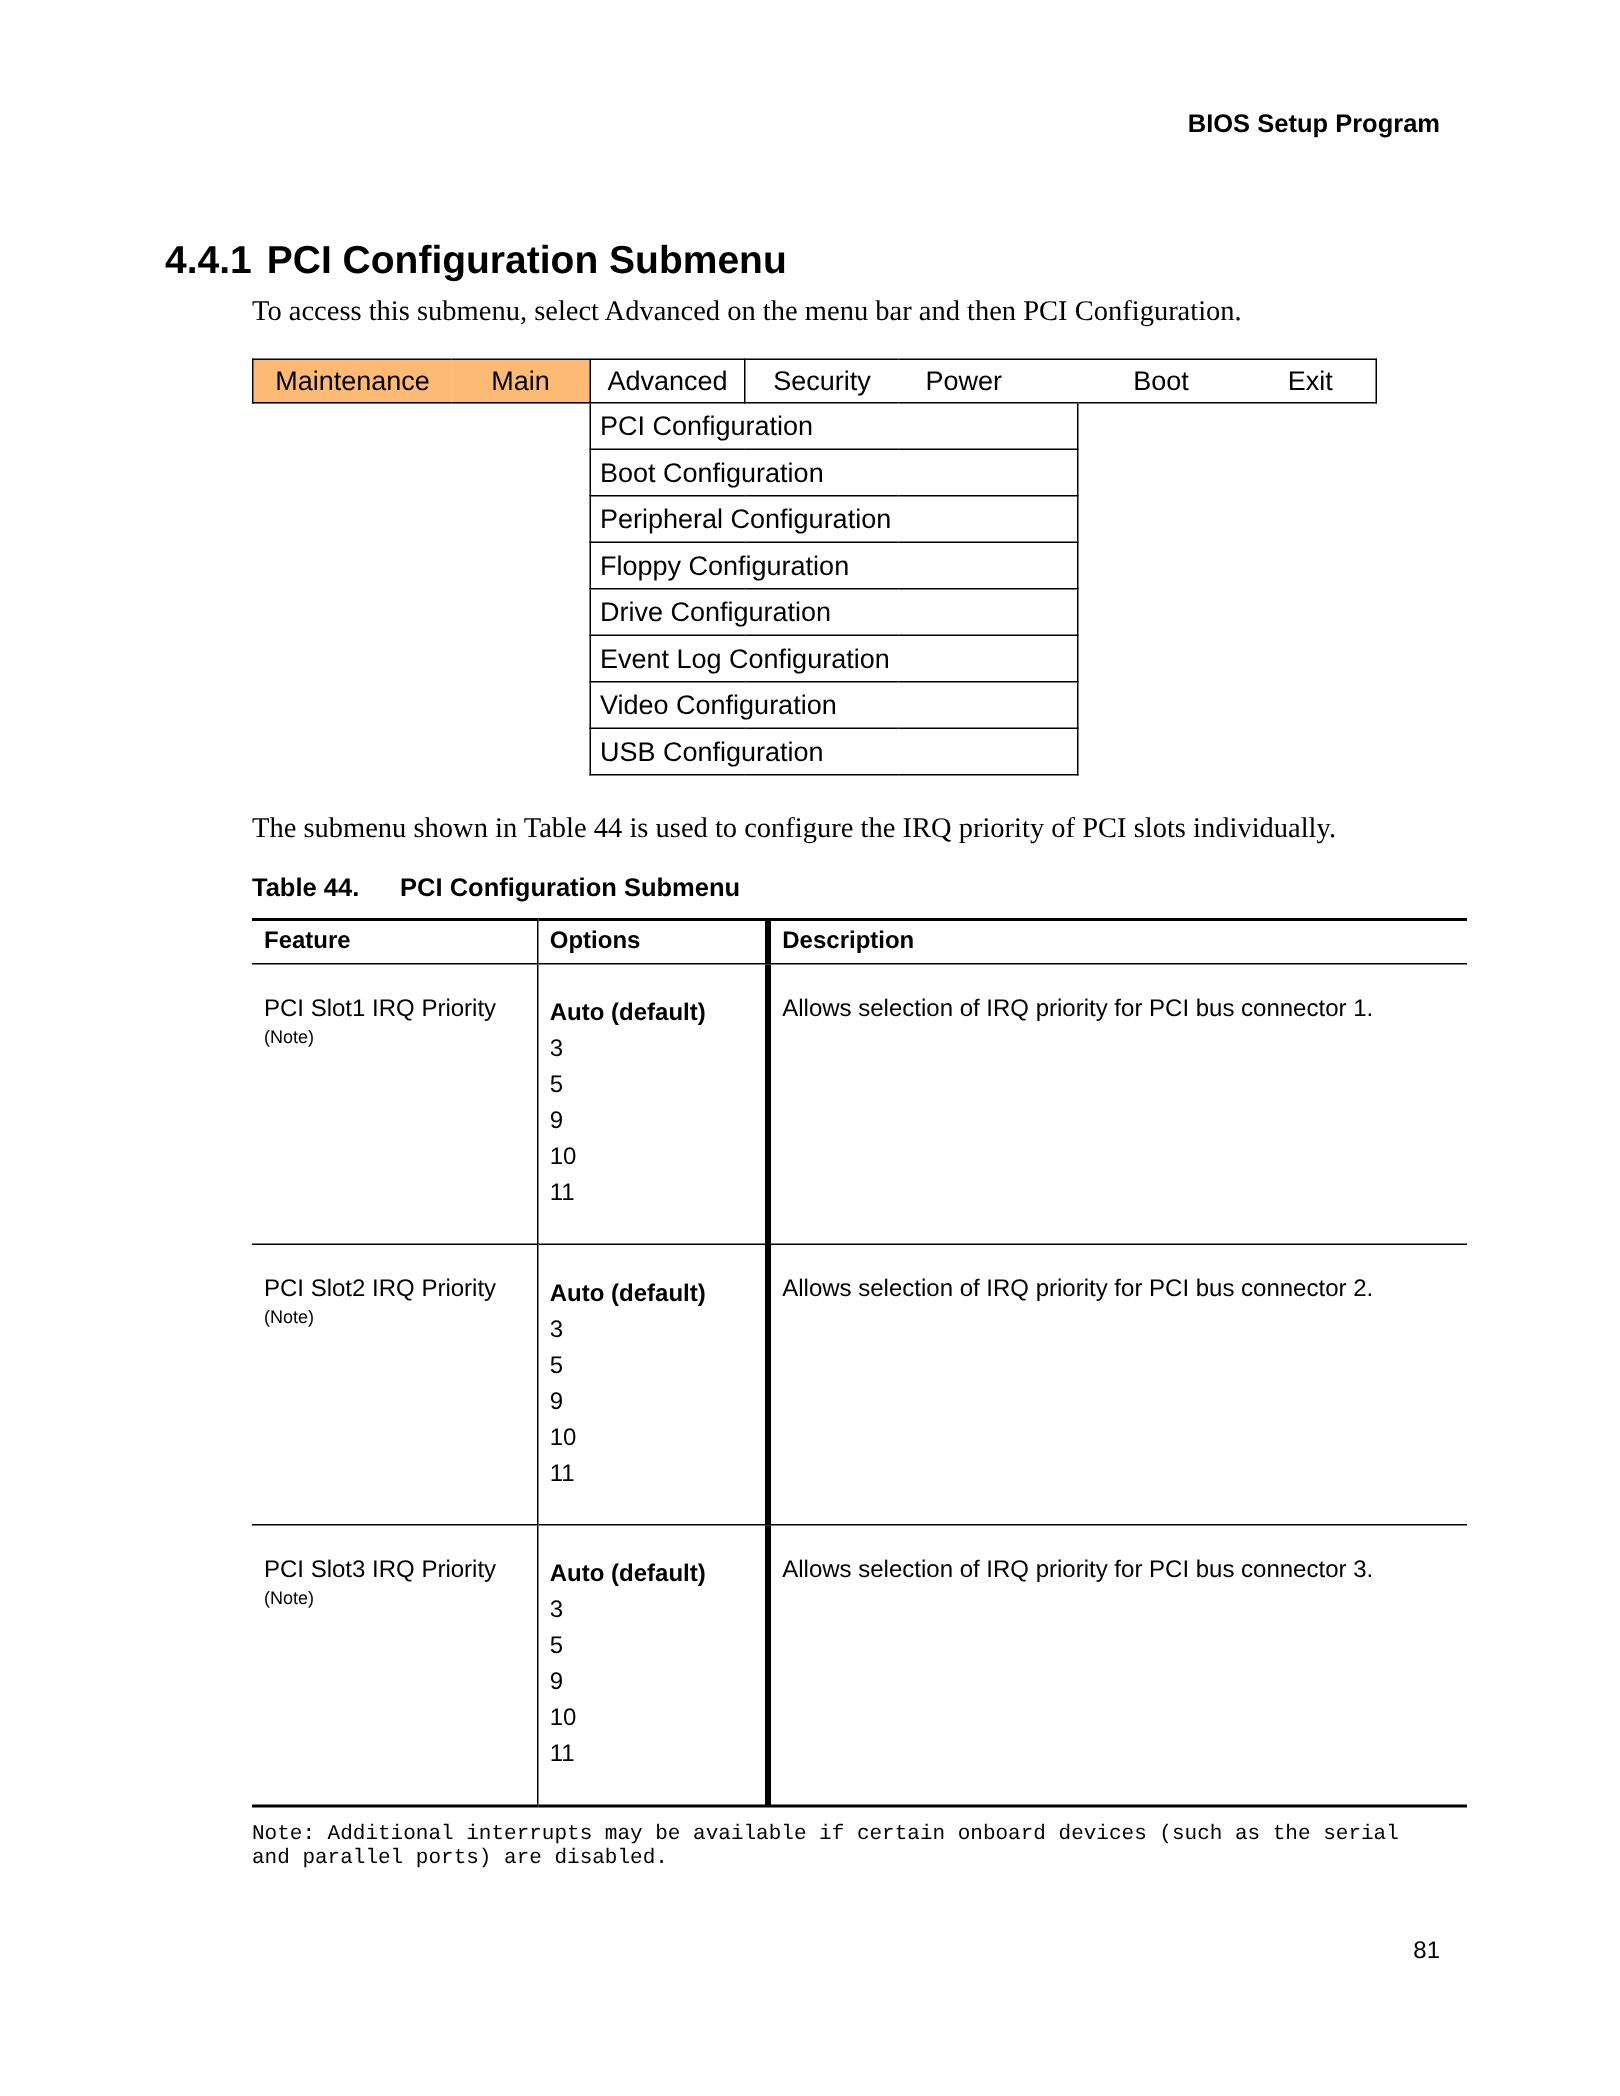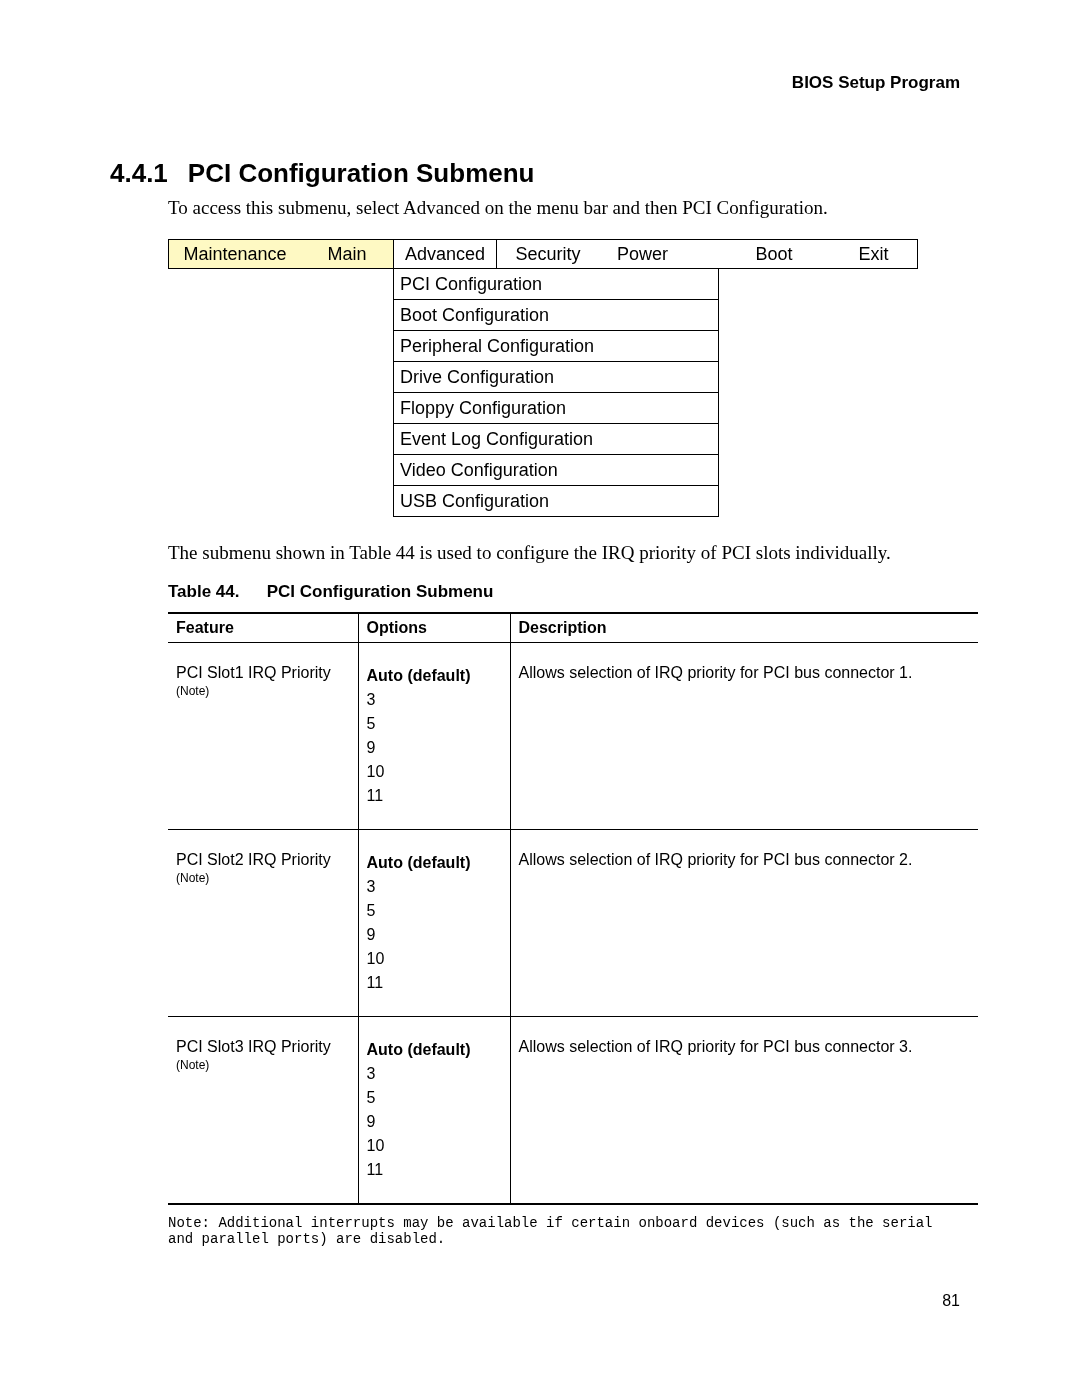--- a/index.html
+++ b/index.html
@@ -18,21 +18,21 @@
     position: relative;
     margin-top: 43px;
   }
   .running-head {
     font-family: Arial, Helvetica, sans-serif;
     font-weight: bold;
     font-size: 17px;
     text-align: right;
     margin-bottom: 65px;
   }
-  .h-wrap { display: flex; align-items: baseline; gap: 20px; margin-left: -10px; }
+  .h-wrap { display: flex; align-items: baseline; gap: 10px; margin-left: -10px; }
   .h-num {
     font-family: Arial, Helvetica, sans-serif;
     font-weight: bold;
     font-size: 26px;
   }
   .h-title {
     font-family: Arial, Helvetica, sans-serif;
     font-weight: bold;
     font-size: 26px;
   }
@@ -52,21 +52,21 @@
     vertical-align: middle;
   }
   .mb-maint { width: 130px; }
   .mb-main  { width: 90px; }
   .mb-adv   { width: 100px; }
   .mb-sec   { width: 100px; }
   .mb-pow   { width: 100px; }
   .mb-boot  { width: 110px; }
   .mb-exit  { width: 85px; }
   .mb-head td { text-align: center; }
-  .mb-head td.shade { background: #fef9c3; }
+  .mb-head td.shade { background: #fdba74; }
   .mb-head .group {
     border-right: none; border-left: none;
   }
   .mb-head .group.first { border-left: 1px solid #000; }
   .mb-head .group.last  { border-right: 1px solid #000; }
   .mb-head .power-cell { text-align: left; padding-left: 18px; }
   .sub-row td { padding: 2px 6px; }
   .sub-row td.blank { border: none; }
   .after-menu {
     font-size: 19px;
@@ -96,21 +96,21 @@
   table.spec td {
     padding: 21px 8px;
     vertical-align: top;
     border-top: 1px solid #000;
   }
   table.spec tbody tr:last-child td {
     border-bottom: 2px solid #000;
   }
   table.spec .col-feature { width: 190px; }
   table.spec .col-options { width: 135px; border-left: 1px solid #000; }
-  table.spec .col-desc    { border-left: 1px solid #000000; }
+  table.spec .col-desc    { border-left: 4px solid #000000; }
   .note-small {
     display: block;
     font-size: 12px;
     margin-top: 2px;
   }
   .opt-list div { line-height: 1.5; }
   .opt-list .def { font-weight: bold; }
   .footnote {
     font-family: Liberation Mono, monospace;
     font-size: 14px;
@@ -159,26 +159,26 @@
           <td colspan="3">Boot Configuration</td>
           <td class="blank" colspan="2"></td>
         </tr>
     <tr class="sub-row">
           <td class="blank" colspan="2"></td>
           <td colspan="3">Peripheral Configuration</td>
           <td class="blank" colspan="2"></td>
         </tr>
     <tr class="sub-row">
           <td class="blank" colspan="2"></td>
+          <td colspan="3">Floppy Configuration</td>
+          <td class="blank" colspan="2"></td>
+        </tr>
+    <tr class="sub-row">
+          <td class="blank" colspan="2"></td>
           <td colspan="3">Drive Configuration</td>
-          <td class="blank" colspan="2"></td>
-        </tr>
-    <tr class="sub-row">
-          <td class="blank" colspan="2"></td>
-          <td colspan="3">Floppy Configuration</td>
           <td class="blank" colspan="2"></td>
         </tr>
     <tr class="sub-row">
           <td class="blank" colspan="2"></td>
           <td colspan="3">Event Log Configuration</td>
           <td class="blank" colspan="2"></td>
         </tr>
     <tr class="sub-row">
           <td class="blank" colspan="2"></td>
           <td colspan="3">Video Configuration</td>

